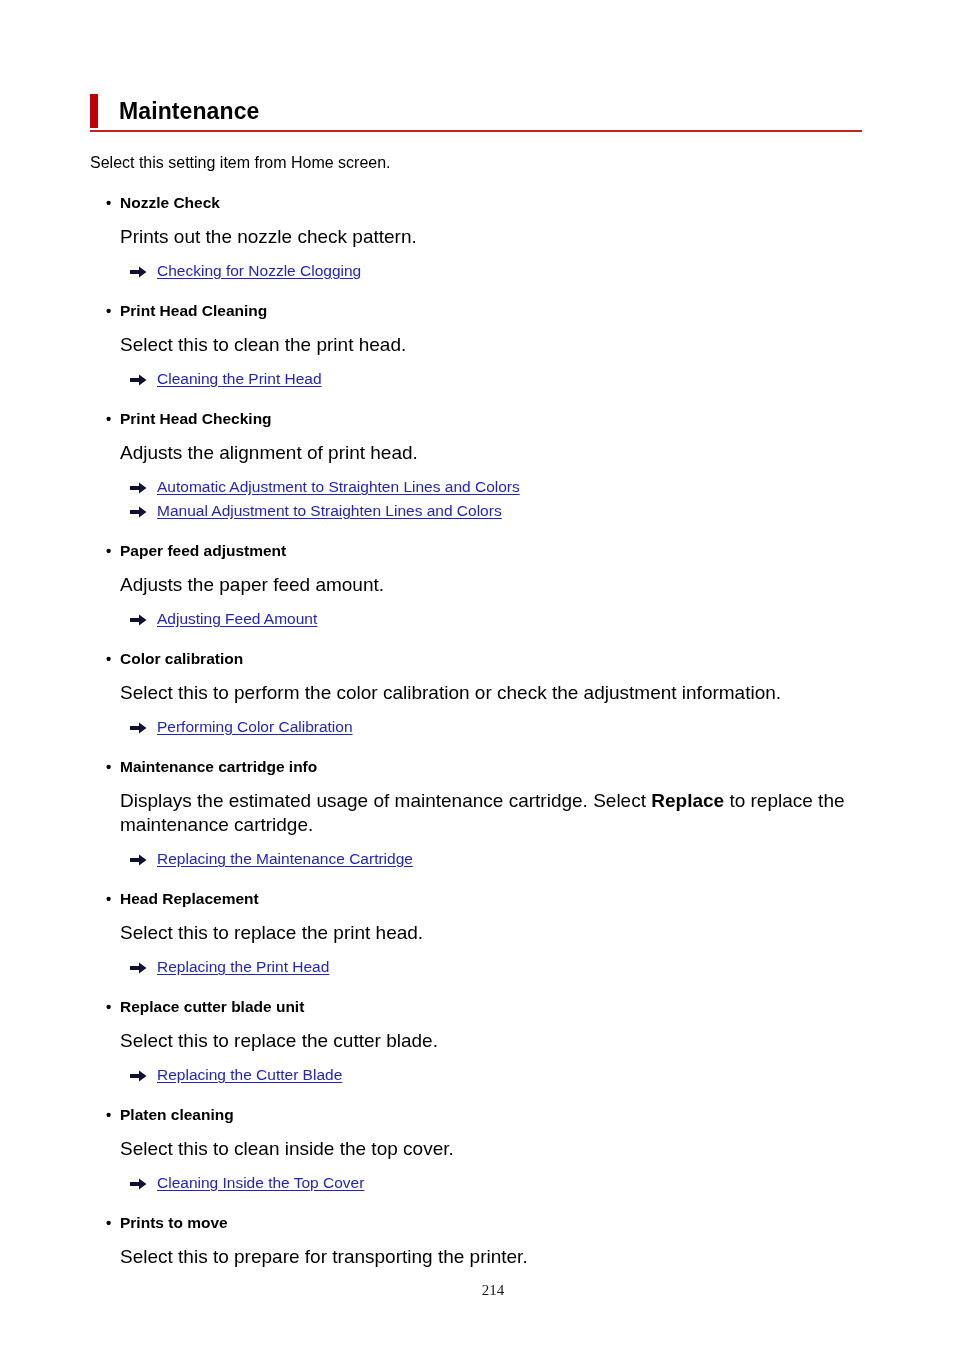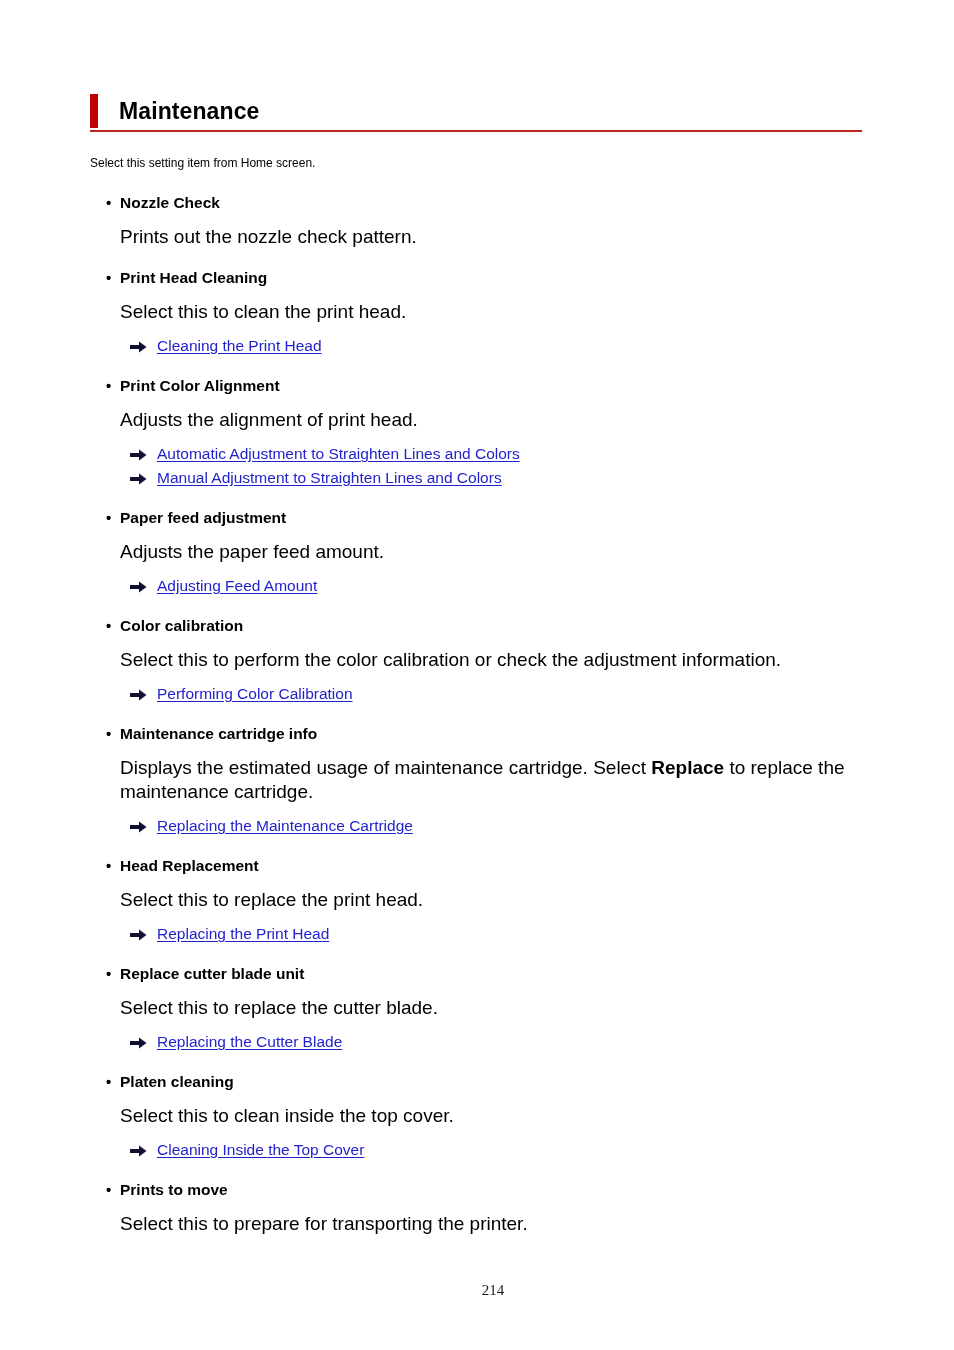--- a/index.html
+++ b/index.html
@@ -57,21 +57,21 @@
     width: 772px;
     height: 2px;
     background: #c0241f;
   }
 
   
   .intro {
     position: absolute;
     left: 90px;
     top: 152px;
-    font-size: 12px;
+    font-size: 16px;
     line-height: 22px;
     color: #000000;
     white-space: nowrap;
   }
 
   
   .content {
     position: absolute;
     left: 90px;
     top: 192px;
@@ -174,37 +174,47 @@
     </div>
     <div class="title-rule"></div>
   </div>
 
   <div class="intro">Select this setting item from Home screen.</div>
 
   <div class="content">
       <div class="item">
         <div class="item-head"><span class="bullet">•</span><span>Nozzle Check</span></div>
         <div class="item-desc"><span>Prints out the nozzle check pattern.</span></div>
+        <div class="links">
+          <div class="link-row">
+            <span class="arrow-icon">
+              <svg width="17" height="12" viewBox="0 0 17 12" xmlns="http://www.w3.org/2000/svg">
+                <path d="M0 4 L9 4 L9 0.5 L16.5 6 L9 11.5 L9 8 L0 8 Z" fill="#101030"></path>
+              </svg>
+            </span>
+            <span class="doc-link">Checking for Nozzle Clogging</span>
+          </div>
+        </div>
       </div>
       <div class="item">
         <div class="item-head"><span class="bullet">•</span><span>Print Head Cleaning</span></div>
         <div class="item-desc"><span>Select this to clean the print head.</span></div>
         <div class="links">
           <div class="link-row">
             <span class="arrow-icon">
               <svg width="17" height="12" viewBox="0 0 17 12" xmlns="http://www.w3.org/2000/svg">
                 <path d="M0 4 L9 4 L9 0.5 L16.5 6 L9 11.5 L9 8 L0 8 Z" fill="#101030"></path>
               </svg>
             </span>
             <span class="doc-link">Cleaning the Print Head</span>
           </div>
         </div>
       </div>
       <div class="item">
-        <div class="item-head"><span class="bullet">•</span><span>Print Color Alignment</span></div>
+        <div class="item-head"><span class="bullet">•</span><span>Print Head Checking</span></div>
         <div class="item-desc"><span>Adjusts the alignment of print head.</span></div>
         <div class="links">
           <div class="link-row">
             <span class="arrow-icon">
               <svg width="17" height="12" viewBox="0 0 17 12" xmlns="http://www.w3.org/2000/svg">
                 <path d="M0 4 L9 4 L9 0.5 L16.5 6 L9 11.5 L9 8 L0 8 Z" fill="#101030"></path>
               </svg>
             </span>
             <span class="doc-link">Automatic Adjustment to Straighten Lines and Colors</span>
           </div>

